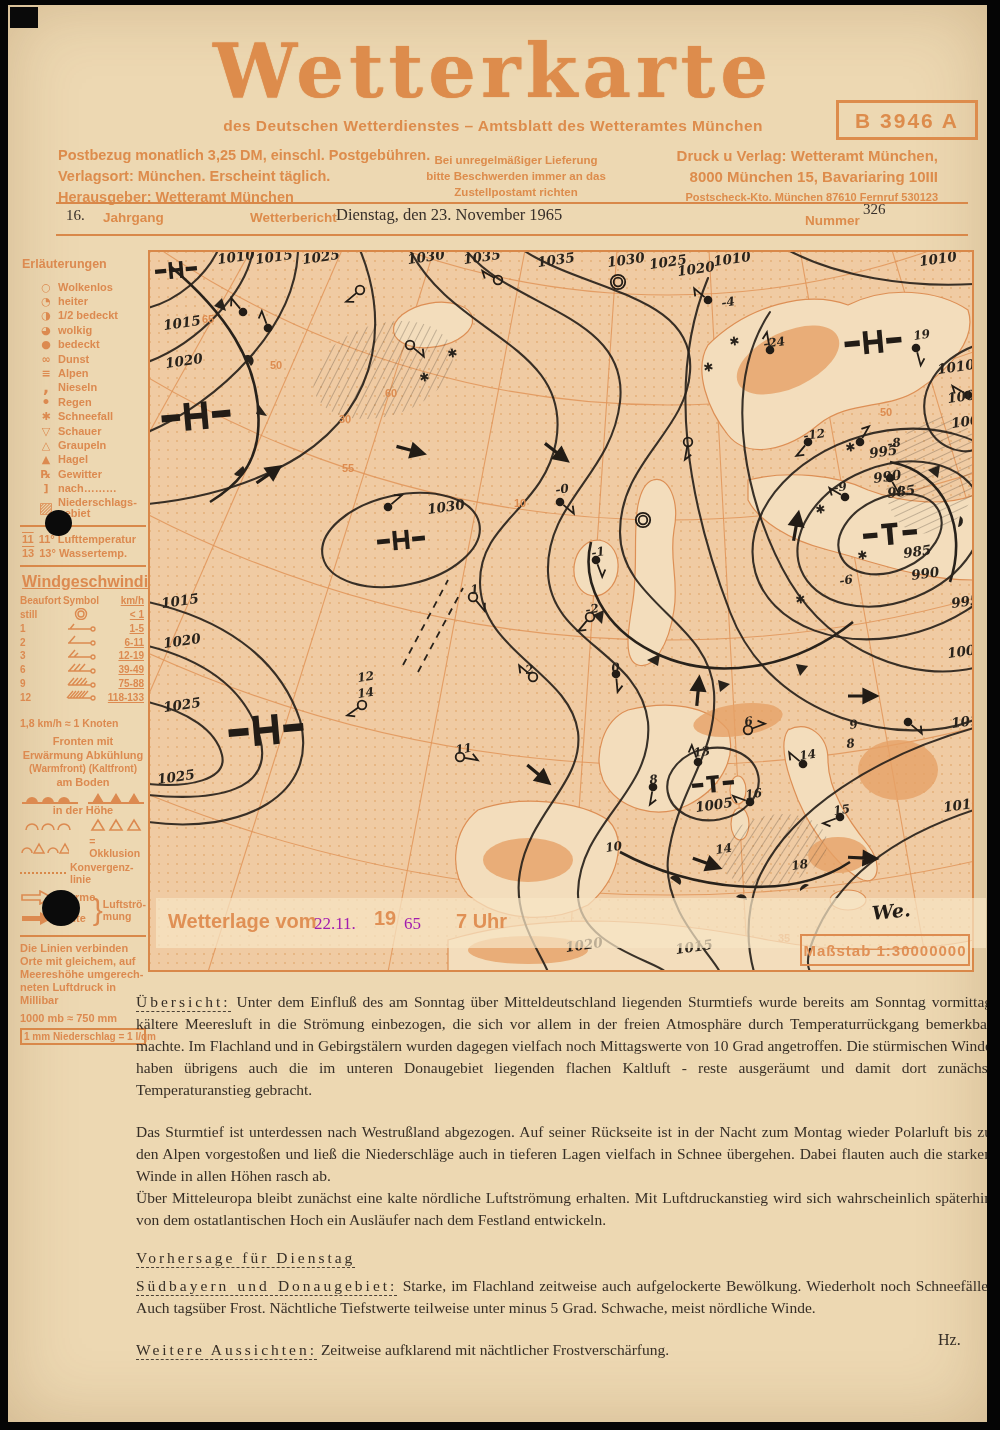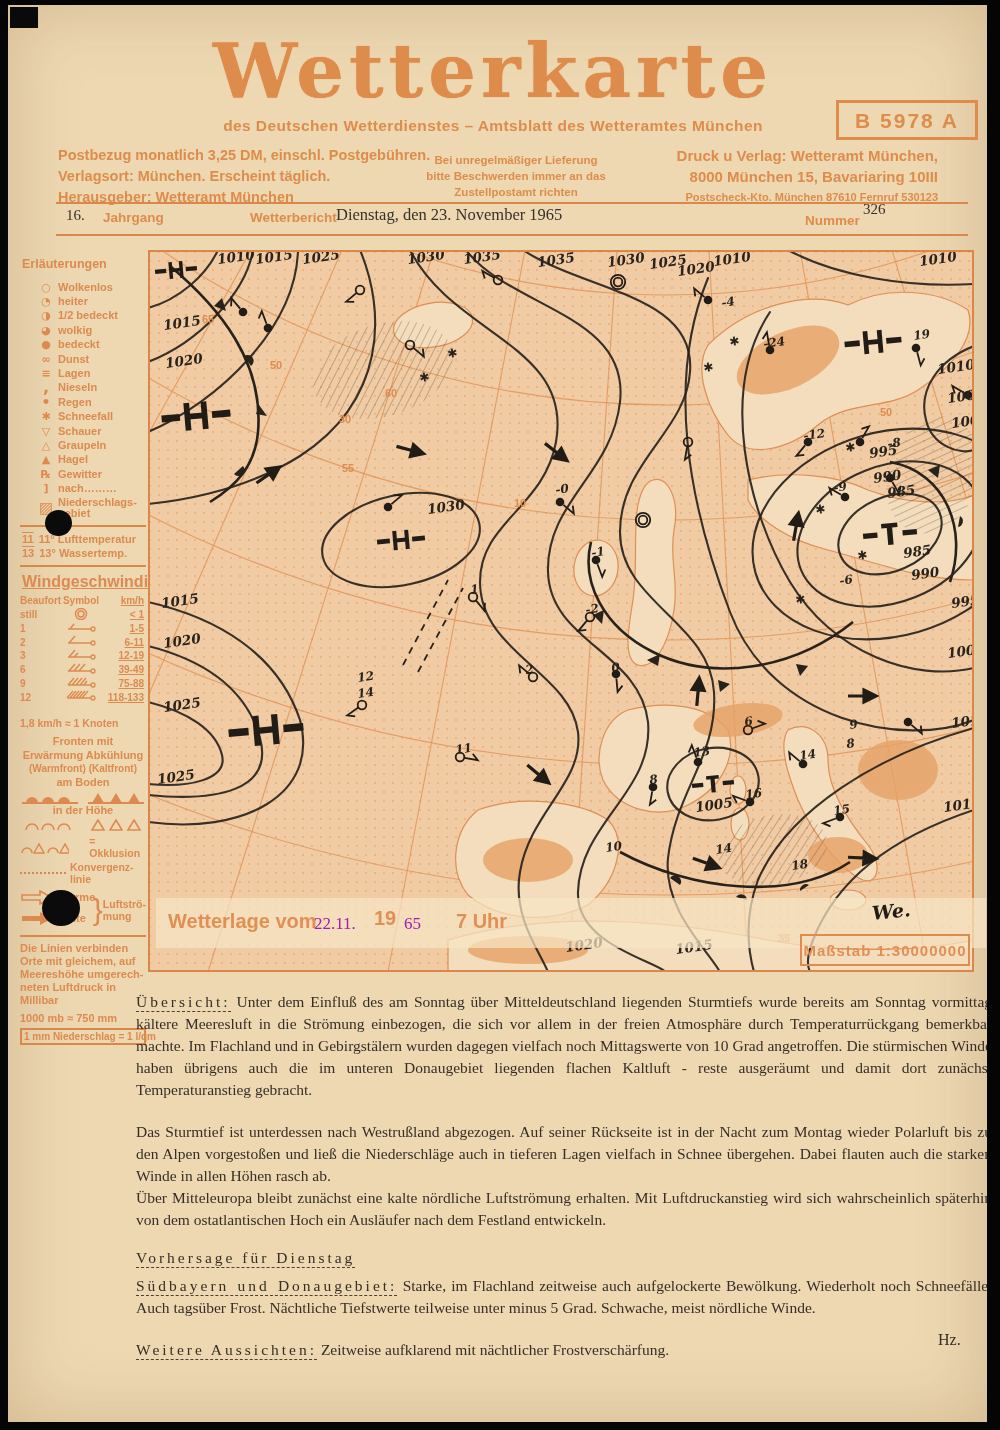--- a/index.html
+++ b/index.html
@@ -99,21 +99,21 @@
   .hz { position:absolute; left:930px; top:1326px; font-family:"Liberation Serif",serif; font-size:16px; color:#362e26; }
 </style>
 </head>
 <body>
 
 <div class="paper">
   <div class="corner-mark"></div>
 
   <div class="masthead-title">Wetterkarte</div>
   <div class="masthead-sub">des Deutschen Wetterdienstes  –  Amtsblatt des Wetteramtes München</div>
-  <div class="badge">B 5978 A</div>
+  <div class="badge">B 3946 A</div>
 
   <div class="info-left">
     <div>Postbezug monatlich 3,25 DM, einschl. Postgebühren.</div>
     <div>Verlagsort: München. Erscheint täglich.</div>
     <div>Herausgeber: Wetteramt München</div>
   </div>
   <div class="info-mid">
     <div>Bei unregelmäßiger Lieferung</div>
     <div>bitte Beschwerden immer an das</div>
     <div>Zustellpostamt richten</div>
@@ -155,21 +155,21 @@
     <div class="lg-row">
         <span class="lg-sym">●</span>
         <span class="lg-lab">bedeckt</span>
       </div>
     <div class="lg-row">
         <span class="lg-sym">∞</span>
         <span class="lg-lab">Dunst</span>
       </div>
     <div class="lg-row">
         <span class="lg-sym">≡</span>
-        <span class="lg-lab">Lagen</span>
+        <span class="lg-lab">Alpen</span>
       </div>
     <div class="lg-row">
         <span class="lg-sym" style="font-size:16px">,</span>
         <span class="lg-lab">Nieseln</span>
       </div>
     <div class="lg-row">
         <span class="lg-sym" style="font-size:14px">•</span>
         <span class="lg-lab">Regen</span>
       </div>
     <div class="lg-row">

